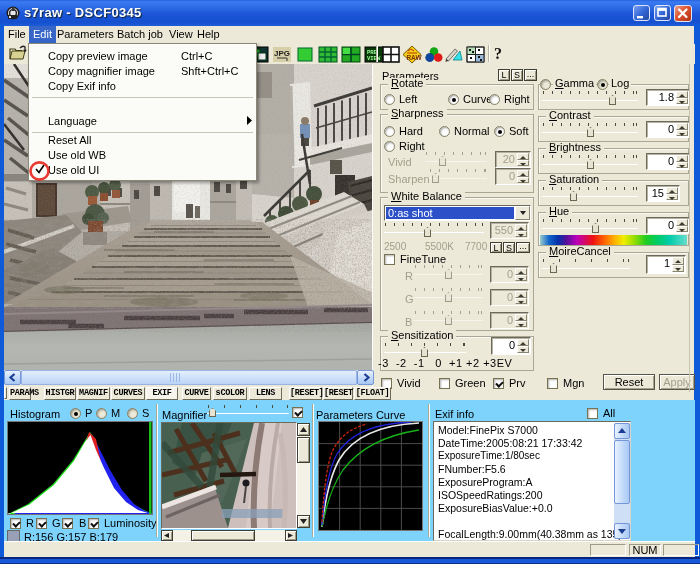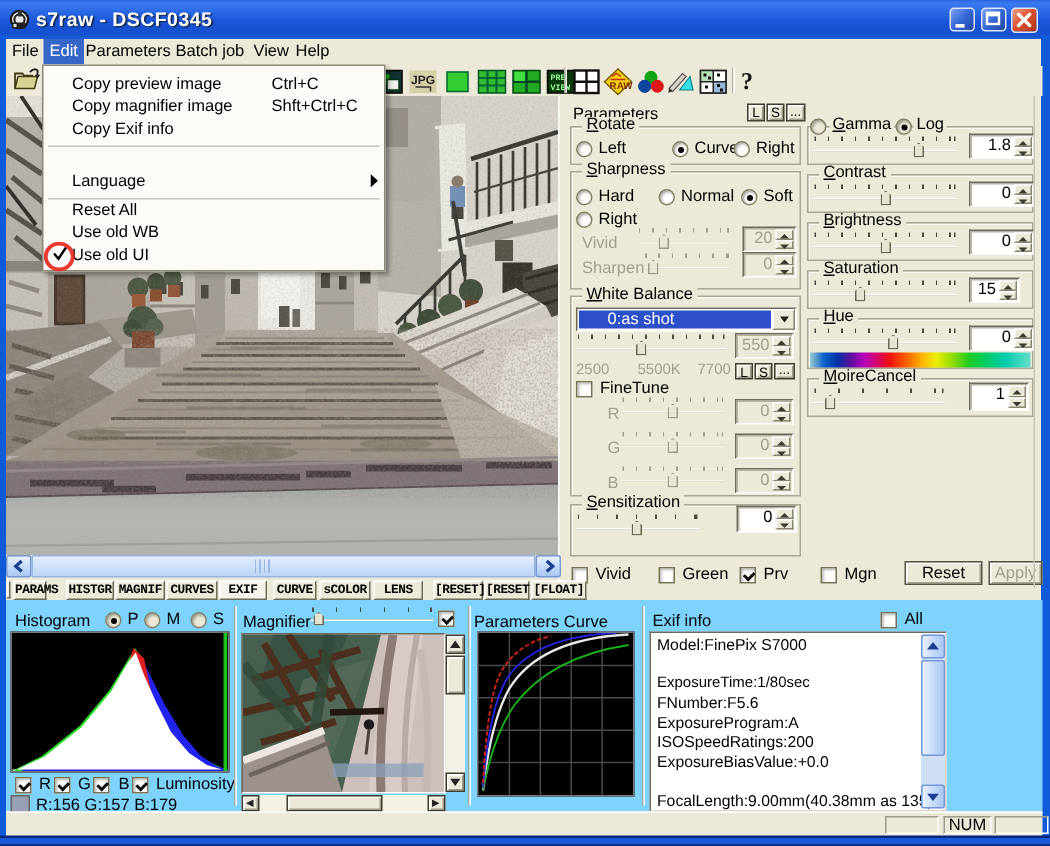--- a/index.html
+++ b/index.html
@@ -363,21 +363,21 @@
       <div class="th" style="left:3px"></div>
     </div>
  <div class="spin off" style="left:122px;top:104px;width:36px">0<div class="ud">
         <div class="u"></div>
         <div class="d"></div>
       </div></div>
 
  <div class="grp" style="left:7px;top:133px;width:154px;height:134px"></div>
  <div class="glab" style="left:15px;top:127px"><u>W</u>hite Balance</div>
  <div class="abs" style="left:11px;top:141px;width:147px;height:16px;background:#fff;border:1px solid;border-color:#6c6a5c #fff #fff #6c6a5c">
-   <div class="abs" style="left:1px;top:1px;right:16px;bottom:1px;background:#2b50c8;color:#fff;font-size:11px;line-height:12px;padding-left:19px">0:as shot</div>
+   <div class="abs" style="left:1px;top:1px;right:16px;bottom:1px;background:#2b50c8;color:#fff;font-size:11px;line-height:12px;padding-left:2px">0:as shot</div>
    <div class="abs" style="right:0;top:0;width:15px;bottom:0;background:#ece9d8;border:1px solid;border-color:#fff #87846f #87846f #fff"></div>
    <div class="abs" style="right:4px;top:5px;border-left:3.5px solid transparent;border-right:3.5px solid transparent;border-top:4px solid #222"></div>
  </div>
  <div class="sld" style="left:11px;top:159px;width:100px;height:16px">
       <div class="tk"></div>
       <div class="rl"></div>
       <div class="th" style="left:40px"></div>
     </div>
  <div class="spin off" style="left:117px;top:158px;width:39px">550<div class="ud">
         <div class="u"></div>
@@ -426,20 +426,21 @@
  <div class="glab" style="left:15px;top:266px"><u>S</u>ensitization</div>
  <div class="sld" style="left:11px;top:279px;width:82px;height:16px">
       <div class="tk" style="background:repeating-linear-gradient(90deg,#4a4a42 0 1px,transparent 1px 13px),linear-gradient(90deg,transparent calc(100% - 1px),#4a4a42 0)"></div>
       <div class="rl"></div>
       <div class="th" style="left:37px"></div>
     </div>
  <div class="spin" style="left:118px;top:273px;width:40px;height:18px">0<div class="ud">
         <div class="u"></div>
         <div class="d"></div>
       </div></div>
+ <div class="lab" style="left:5px;top:293px;letter-spacing:.5px">-3&nbsp; -2&nbsp; -1&nbsp;&nbsp; 0&nbsp; +1 +2 +3EV</div>
 
  <div class="grp" style="left:165px;top:20px;width:151px;height:26px"></div>
  <div class="rad" style="left:167px;top:15px;background:#ece9d8"></div>
     <div class="glab" style="left:180px;top:14px;padding:0 2px"><u>G</u>amma</div>
  <div class="rad sel" style="left:224px;top:15px;background:#ece9d8"></div>
     <div class="glab" style="left:236px;top:14px;padding:0 2px">Log</div>
  <div class="sld" style="left:169px;top:27px;width:96px;height:16px">
       <div class="tk"></div>
       <div class="rl"></div>
       <div class="th" style="left:67px"></div>
@@ -646,20 +647,21 @@
   </svg>
  </div>
  <div class="abs" style="left:424px;top:4px;width:1px;height:133px;background:#aaa793"></div>
     <div class="abs" style="left:425px;top:4px;width:1px;height:133px;background:#fff"></div>
 
  <div class="lab" style="left:431px;top:8px">Exif info</div>
  <div class="chk" style="left:583px;top:8px"></div>
     <div class="lab" style="left:599px;top:7px">All</div>
  <div class="abs" style="left:429px;top:21px;width:198px;height:120px;background:#fff;border:1px solid;border-color:#6c6a5c #d8d5c8 #d8d5c8 #6c6a5c;font-size:10.5px">
   <div class="lab" style="left:4px;top:2px;font-size:10.5px">Model:FinePix S7000</div>
+  <div class="lab" style="left:4px;top:15px;font-size:10.5px">DateTime:2005:08:21 17:33:42</div>
   <div class="lab" style="left:4px;top:28px;font-size:10px">ExposureTime:1/80sec</div>
   <div class="lab" style="left:4px;top:41px;font-size:10.5px">FNumber:F5.6</div>
   <div class="lab" style="left:4px;top:54px;font-size:10.5px">ExposureProgram:A</div>
   <div class="lab" style="left:4px;top:67px;font-size:10.5px">ISOSpeedRatings:200</div>
   <div class="lab" style="left:4px;top:80px;font-size:10.5px">ExposureBiasValue:+0.0</div>
   <div class="lab" style="left:4px;top:106px;font-size:10.5px">FocalLength:9.00mm(40.38mm as 135)</div>
   <div class="abs" style="left:180px;top:1px;width:16px;height:116px;background:#cfdff6">
    <div class="xbtnv" style="left:0;top:0;width:16px;height:16px"></div>
         <svg class="abs" style="left:4px;top:5px" width="8" height="7">
           <path d="M4 0 L8 5 L0 5 Z" fill="#1c3f94"></path>

